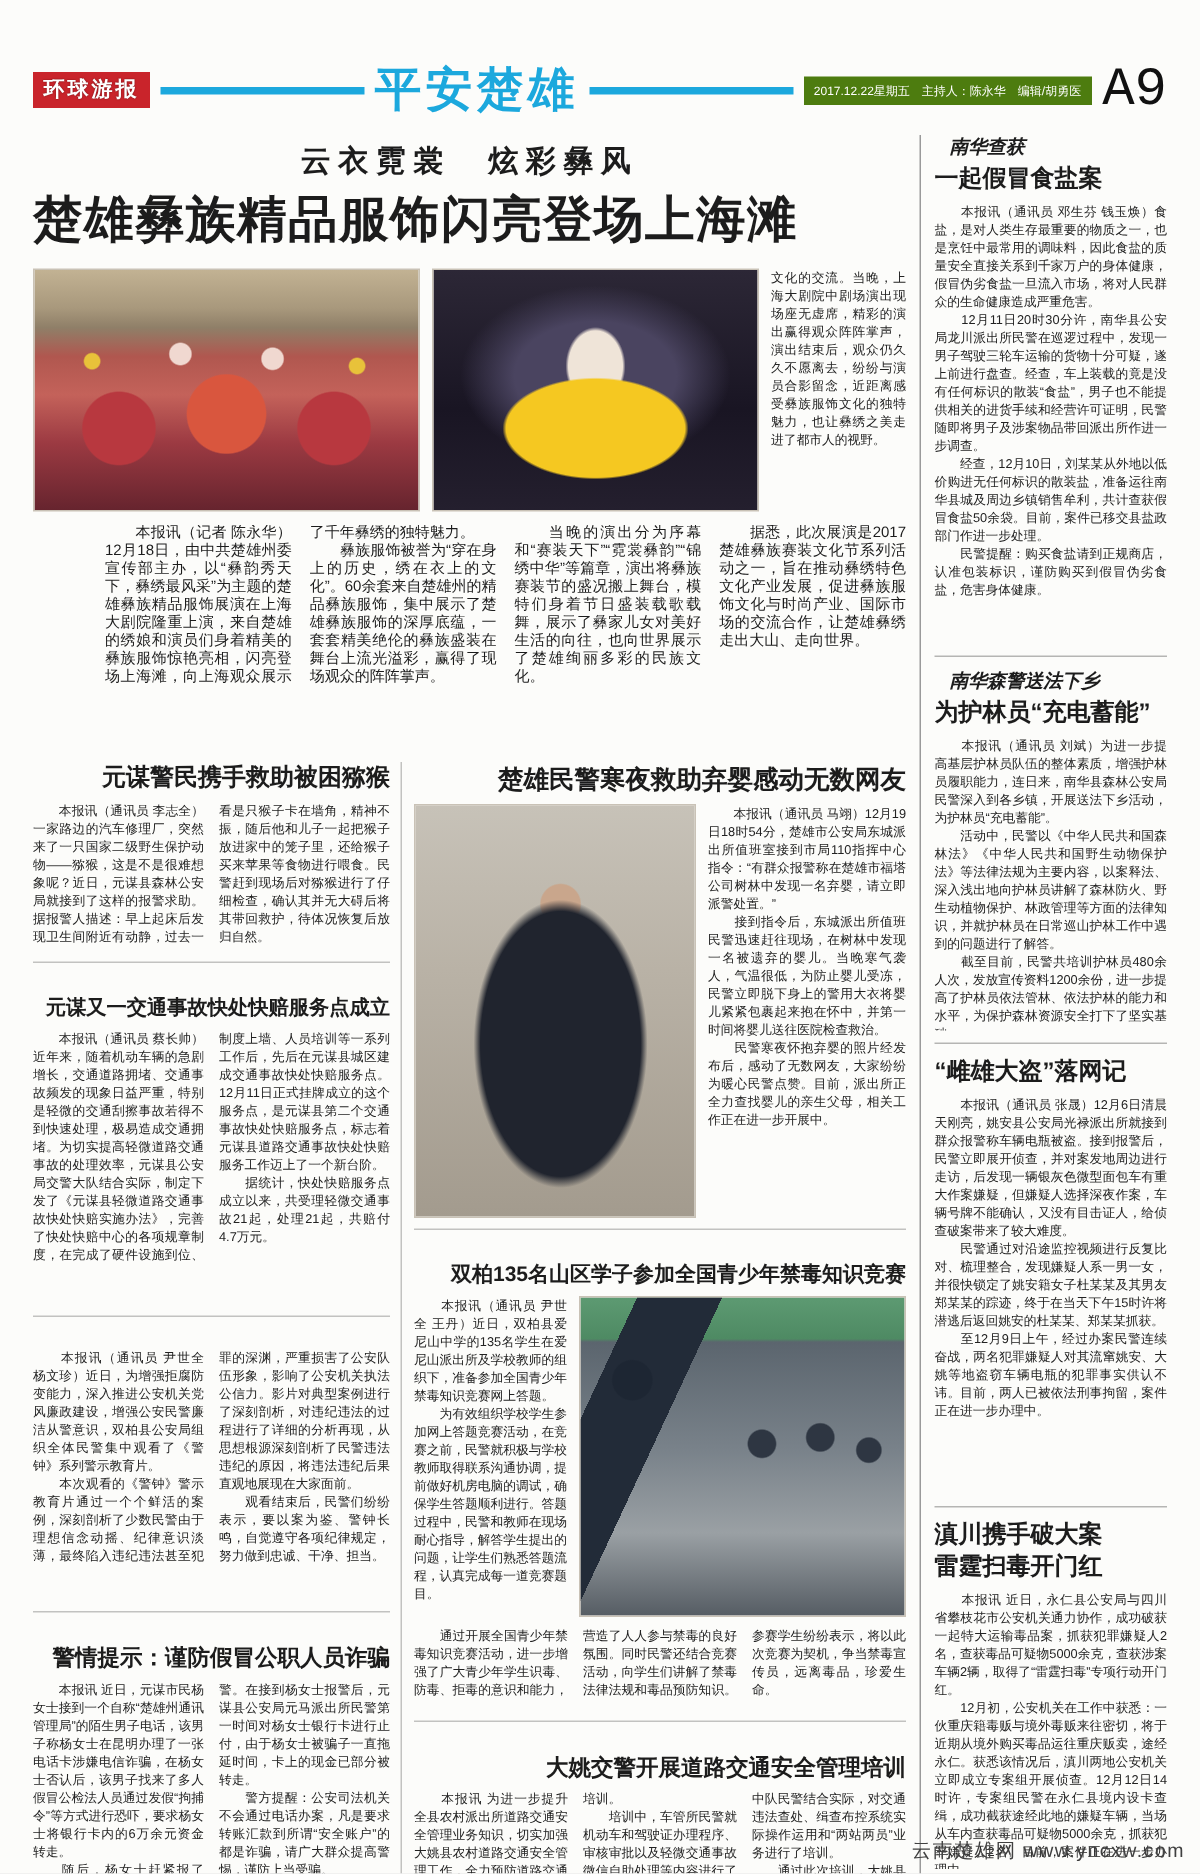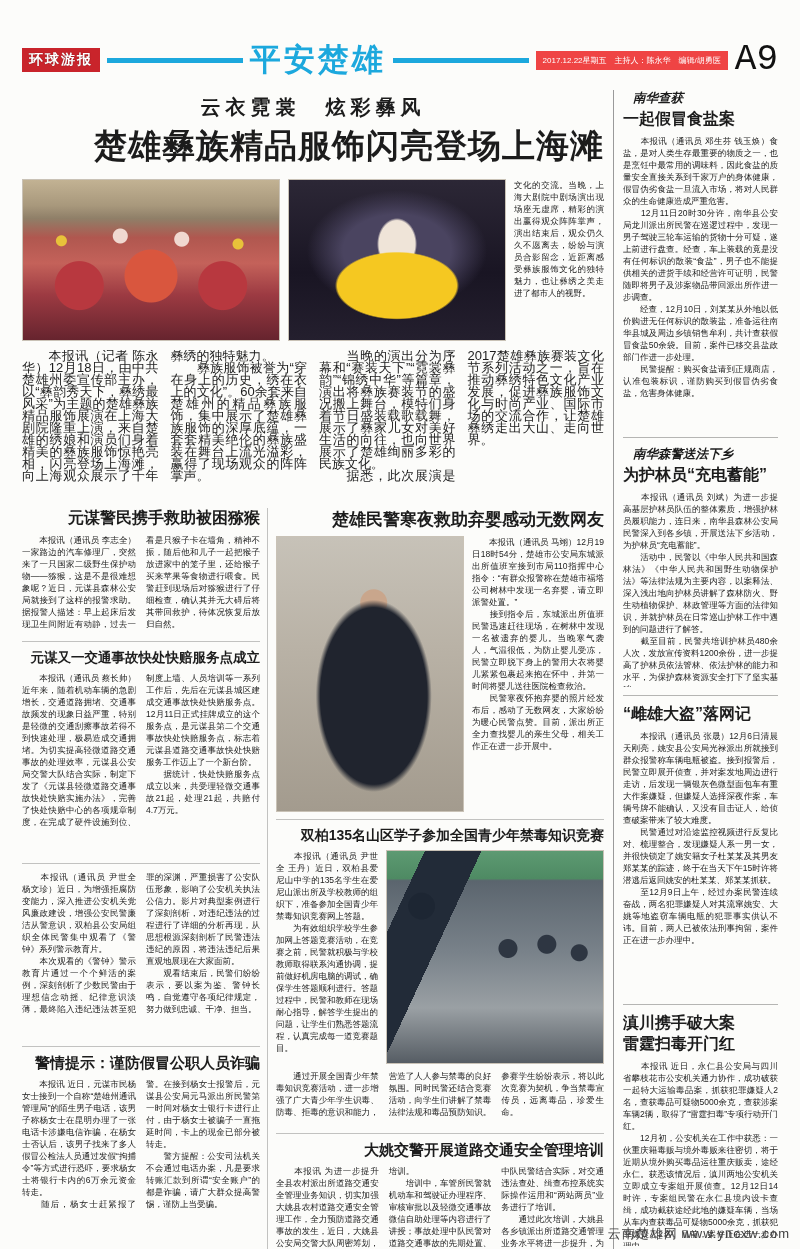--- a/index.html
+++ b/index.html
@@ -4,29 +4,29 @@
 <style>
   html,body{margin:0;padding:0;background:#e9e9e7;}
   .page{position:relative;width:800px;height:1249px;margin:0 auto;background:#fcfcfa;
         box-sizing:border-box;padding:42px 22px 0;font-family:"Liberation Sans",sans-serif;color:#1c1c1c;overflow:hidden;}
   
   .hdr{display:flex;align-items:center;gap:7px;height:36px;}
   .masthead{background:#c9242b;color:#ffffff;font-weight:bold;font-size:14px;letter-spacing:2px;
             padding:3px 7px;white-space:nowrap;text-shadow:0 0 1px #5a0608;}
   .hline{height:5px;background:#1ca8dd;flex:1;}
   .sec-title{color:#1ca8dd;font-size:31px;font-weight:bold;letter-spacing:3px;white-space:nowrap;}
-  .dateline{background:#ef4444;color:#fff;font-size:8px;padding:4px 7px;white-space:nowrap;}
+  .dateline{background:#4d7c0f;color:#fff;font-size:8px;padding:4px 7px;white-space:nowrap;}
   .pagenum{font-family:Liberation Mono, monospace;font-size:36px;line-height:1;color:#111;}
   
   .content{display:flex;gap:9px;margin-top:12px;}
   .left-main{width:582px;flex:none;}
   .sidebar{flex:1;border-left:1px solid #9a9a9a;padding-left:9px;min-width:0;}
   
   .kicker{text-align:center;font-size:20px;font-weight:bold;letter-spacing:5px;margin-top:4px;}
-  .main-headline{text-align:right;font-size:33px;font-weight:bold;letter-spacing:1px;margin:3px 0 10px;white-space:nowrap;}
+  .main-headline{text-align:left;font-size:33px;font-weight:bold;letter-spacing:1px;margin:3px 0 10px;white-space:nowrap;}
   .photo-row{display:flex;gap:8px;height:162px;}
   .photo{position:relative;overflow:hidden;flex:none;border:1px solid #c9c2b6;box-sizing:border-box;}
   .photo-group{width:258px;
     background:
       radial-gradient(circle at 15% 38%, #e8c23a 0 5px, rgba(0,0,0,0) 6px),
       radial-gradient(circle at 38% 35%, #f0d8d0 0 7px, rgba(0,0,0,0) 8px),
       radial-gradient(circle at 62% 37%, #f0d8d0 0 7px, rgba(0,0,0,0) 8px),
       radial-gradient(circle at 84% 40%, #e8c23a 0 5px, rgba(0,0,0,0) 6px),
       radial-gradient(circle at 50% 60%, #d9563e 0 26px, rgba(0,0,0,0) 27px),
       radial-gradient(circle at 22% 66%, #b8383f 0 24px, rgba(0,0,0,0) 25px),
@@ -34,27 +34,27 @@
       linear-gradient(180deg,#c2b293 0%,#a8987c 16%,#8f7f68 24%,#b0574f 36%,#c4625a 52%,#9c3a42 72%,#66242e 100%);}
   .photo-dancer{width:218px;
     background:
       radial-gradient(ellipse 62px 34px at 50% 66%, #f5c821 0 96%, rgba(0,0,0,0) 100%),
       radial-gradient(ellipse 20px 26px at 50% 40%, #efe4d8 0 90%, rgba(0,0,0,0) 100%),
       radial-gradient(ellipse 90px 60px at 50% 44%, #4a4460 0 60%, rgba(0,0,0,0) 100%),
       linear-gradient(180deg,#2c2736 0%,#191523 58%,#241f2e 100%);}
   .side-text{flex:1;font-size:8.5px;line-height:12px;text-align:justify;color:#222;
              white-space:pre-line;overflow:hidden;min-width:0;}
   .main-body{margin-top:9px;height:146px;column-count:4;column-gap:12px;
-             font-size:13px;line-height:12px;text-align:justify;white-space:pre-line;overflow:hidden;}
+             font-size:10px;line-height:12px;text-align:justify;white-space:pre-line;overflow:hidden;margin-left:48px;}
   
   .lower{display:flex;gap:8px;margin-top:12px;}
   .zone-left{width:246px;flex:none;border-right:1px solid #c2c2c0;padding-right:7px;box-sizing:border-box;}
   .zone-mid{flex:1;min-width:0;}
   article{display:block;}
-  .zone-left article + article,.zone-mid article + article{border-top:1px solid #c2c2c0;margin-top:7px;padding-top:7px;}
+  .zone-left article + article,.zone-mid article + article{border-top:1px solid #c2c2c0;margin-top:7px;padding-top:21px;}
   .sidebar article + article{border-top:1px solid #b5b5b3;margin-top:8px;padding-top:8px;}
   h2{margin:0 0 5px;text-align:right;font-weight:bold;}
   .h-a{font-size:16px;}  .h-b{font-size:13.5px;white-space:nowrap;}
   .h-c{font-size:15px;}  .h-e{font-size:17px;}
   .h-f{font-size:14px;white-space:nowrap;} .h-g{font-size:15px;}
   .body2,.body3,.body1{font-size:8.5px;line-height:12px;text-align:justify;white-space:pre-line;overflow:hidden;color:#222;}
   .body2{column-count:2;column-gap:10px;}
   .body3{column-count:3;column-gap:10px;}
   .bh-monkey{height:100px;} .bh-traffic{height:184px;} .bh-film{height:168px;} .bh-fraud{height:156px;}
   

